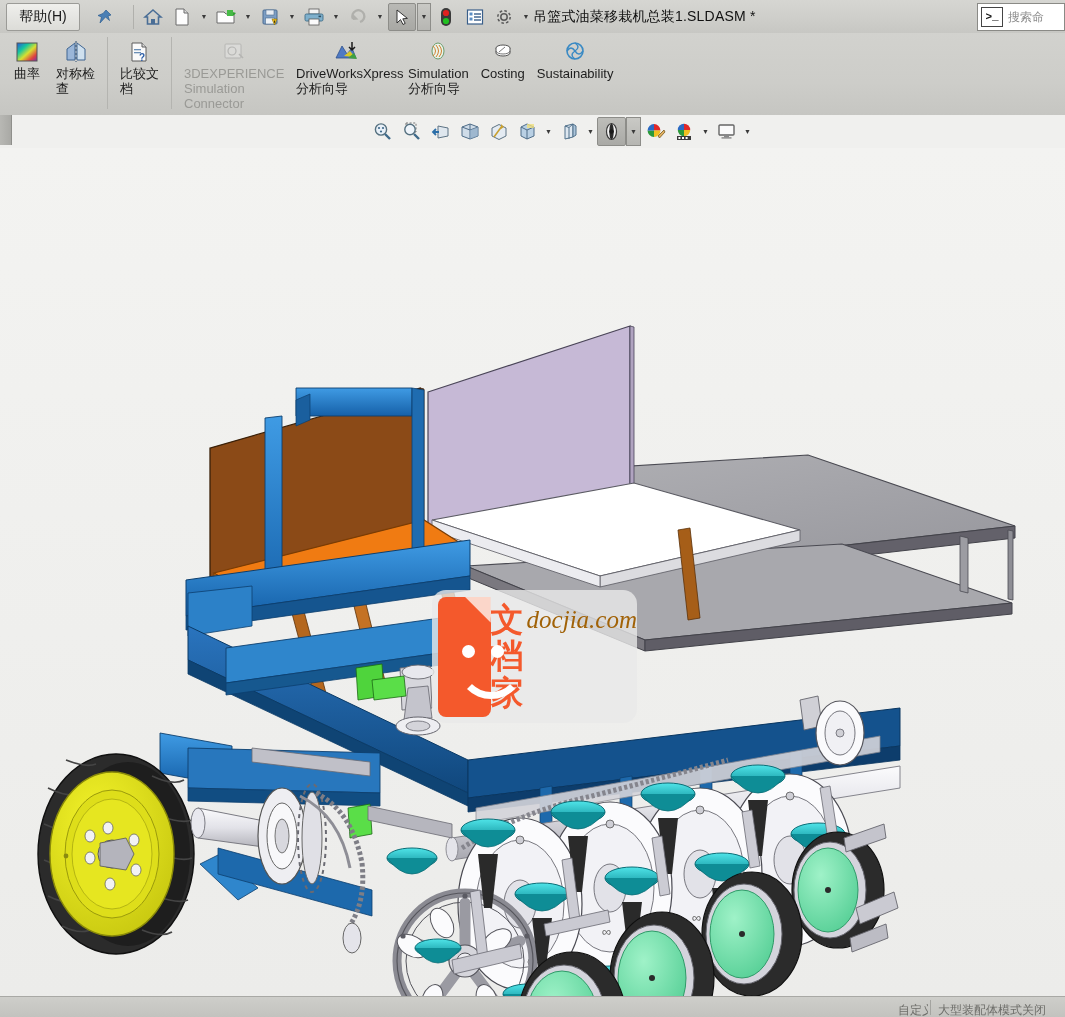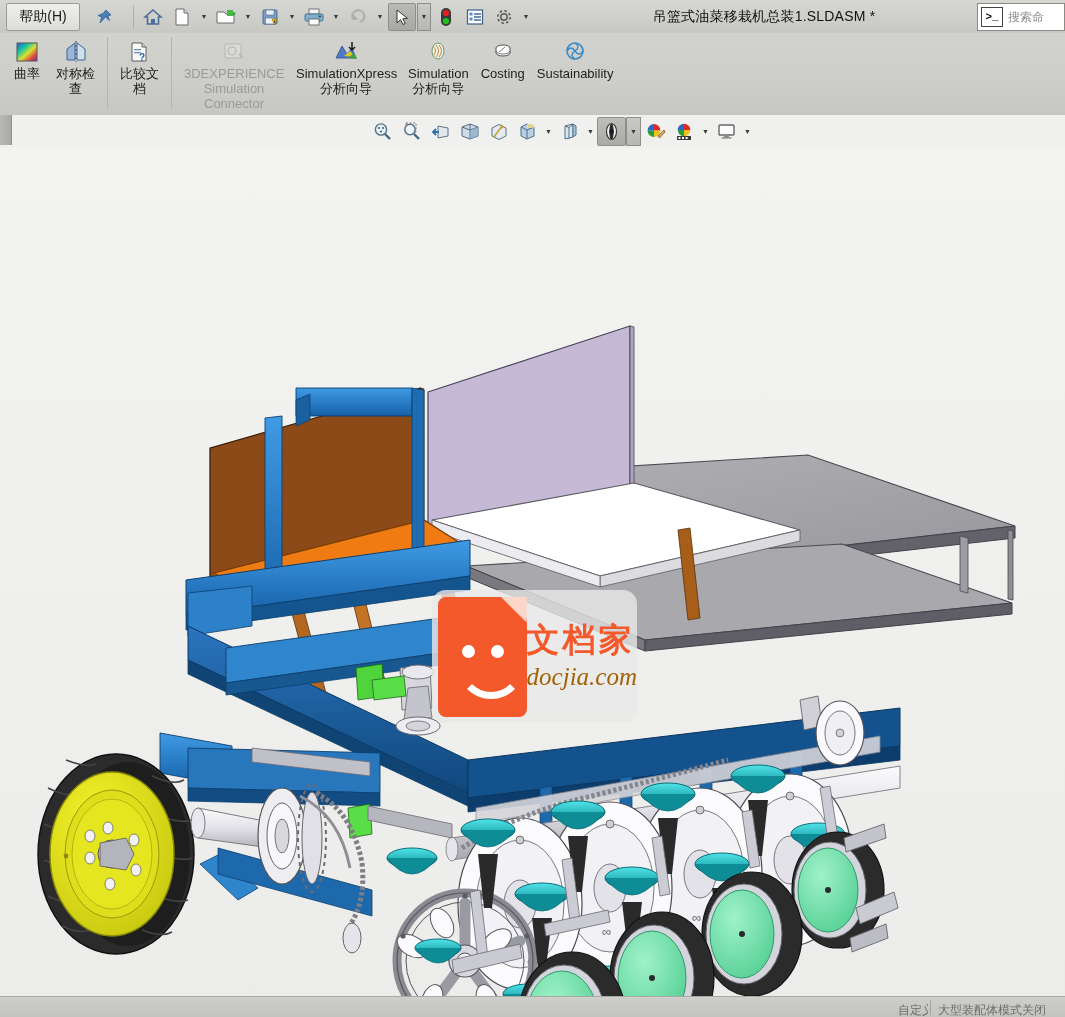--- a/index.html
+++ b/index.html
@@ -34,21 +34,21 @@
   .qa-btn.active{
     background:linear-gradient(180deg,#b9b9b5,#a8a8a4);
     border:1px solid #8d8d89;
   }
   .caret{
     width:12px;height:26px;display:flex;align-items:center;justify-content:center;
     font-size:7px;color:#3a3a3a;border:1px solid transparent;
   }
   .caret.boxed{border:1px solid #8d8d89;background:linear-gradient(180deg,#c9c9c5,#b6b6b2);}
   .doc-title{
-    flex:1;text-align:center;font-size:14px;color:#111;
+    flex:1;font-size:14px;color:#111;
     letter-spacing:.2px;padding-right:70px;
   }
   .searchbox{
     position:absolute;right:0;top:3px;width:86px;height:26px;
     background:#fff;border:1px solid #8a8a86;
     display:flex;align-items:center;overflow:hidden;
   }
   .search-ico{
     width:20px;height:18px;margin-left:3px;flex:0 0 auto;
     border:1px solid #444;background:#fff;
@@ -67,21 +67,21 @@
   .ribbon-inner{display:flex;align-items:flex-start;height:100%;}
   .rgroup{display:flex;align-items:flex-start;height:100%;padding:0 4px;}
   .rdiv{width:1px;align-self:stretch;margin:4px 2px 6px;background:#b4b4b0;}
   .ritem{
     display:flex;flex-direction:column;align-items:center;
     padding:4px 5px 0;min-width:34px;position:relative;
     border:1px solid transparent;border-radius:2px;
   }
   .ritem .ico{height:26px;display:flex;align-items:flex-end;justify-content:center;}
   .ritem .lbl{
-    margin-top:3px;font-size:13px;color:#1d1d1d;text-align:center;
+    margin-top:3px;font-size:13px;color:#1d1d1d;text-align:left;
     line-height:1.15;white-space:pre-line;
   }
   .ritem.dim .lbl{color:#9a9a96;}
   .ritem .dropcaret{font-size:7px;color:#444;margin-top:1px;}
   .lbl-wide{max-width:100px;}
 
   
   .viewbar{
     position:absolute;left:0;top:115px;width:1065px;height:33px;
     background:#f0f0ee;border-bottom:1px solid #c8c8c4;
@@ -123,21 +123,21 @@
     background:#fbd6c9;clip-path:polygon(0 0,100% 100%,100% 0);
   }
   .wm-eye{position:absolute;width:13px;height:13px;border-radius:50%;background:#fff;top:48px;}
   .wm-eye.l{left:24px;} .wm-eye.r{left:53px;}
   .wm-smile{
     position:absolute;left:19px;top:58px;width:54px;height:30px;
     border:7px solid #fff;border-top-color:transparent;
     border-left-color:transparent;border-right-color:transparent;
     border-radius:0 0 54px 54px;
   }
-  .wm-text{display:flex;flex-direction:column;justify-content:center;}
+  .wm-text{display:flex;flex-direction:row;justify-content:center;}
   .wm-cn{font-size:33px;color:#f4592c;letter-spacing:3px;font-weight:bold;line-height:1.1;}
   .wm-en{font-size:25px;color:#a16207;font-style:italic;
     font-family:"Liberation Serif","DejaVu Serif",serif;margin-top:4px;}
 
   
   .statusbar{
     position:absolute;left:0;top:996px;width:1065px;height:21px;
     background:linear-gradient(180deg,#cececa,#c2c2be);
     border-top:1px solid #a9a9a5;
   }
@@ -332,21 +332,21 @@
         </div>
         <div class="ritem">
           <div class="ico">
             <svg width="28" height="24" viewBox="0 0 28 24">
               <path d="M4 18 L10 6 L15 14 L20 8 L24 18 Z" fill="#4f7ac4" stroke="#2d4f8a" stroke-width=".8"></path>
               <path d="M12 16 L18 11 L23 17 Z" fill="#d8c828"></path>
               <path d="M16 18 L22 13 L25 19 Z" fill="#3fa03f"></path>
               <path d="M20 2 L20 10 M17 7 L20 10 L23 7" stroke="#1a1a1a" stroke-width="1.5" fill="none"></path>
             </svg>
           </div>
-          <div class="lbl lbl-wide">SimulationXpress
+          <div class="lbl lbl-wide">DriveWorksXpress
 分析向导</div>
         </div>
         <div class="ritem">
           <div class="ico">
             <svg width="28" height="24" viewBox="0 0 28 24">
               <ellipse cx="14" cy="11" rx="6" ry="8" fill="#eaf4ea" stroke="#6a9a6a" stroke-width="1"></ellipse>
               <path d="M9 6 q5 5 0 10 M12 5 q5 6 0 12 M15 5 q5 6 0 12" fill="none" stroke="#d08030" stroke-width="1"></path>
             </svg>
           </div>
           <div class="lbl lbl-wide">Simulation

